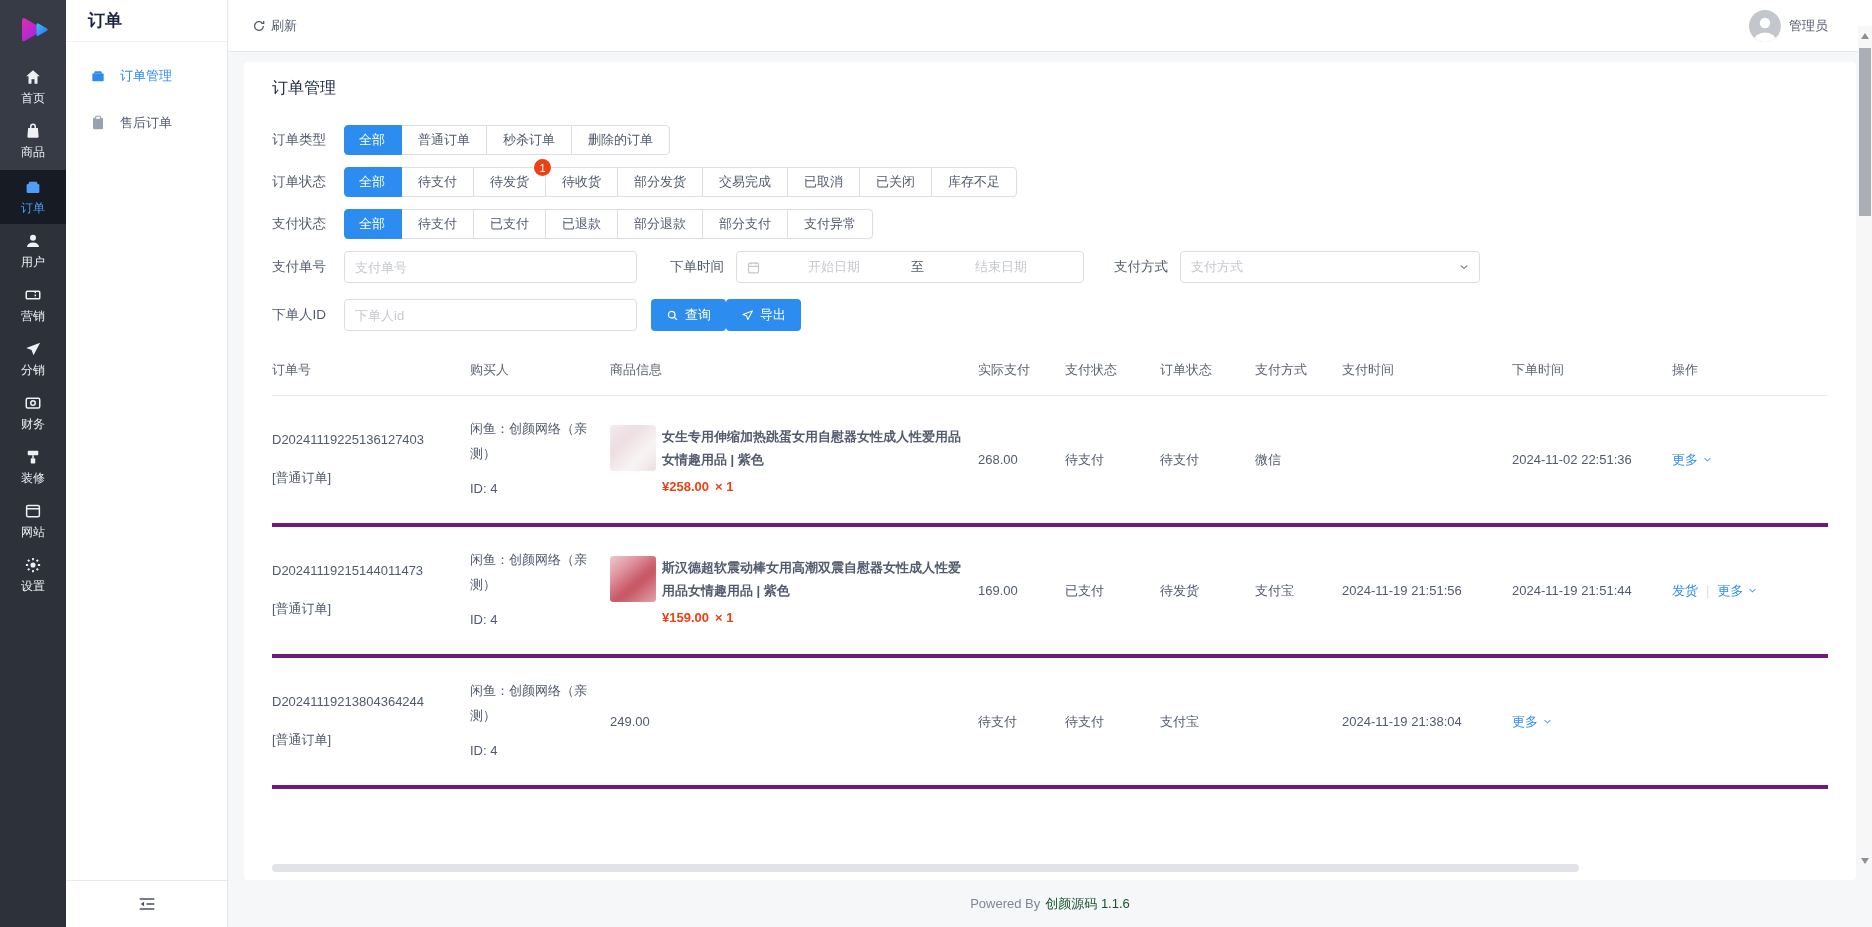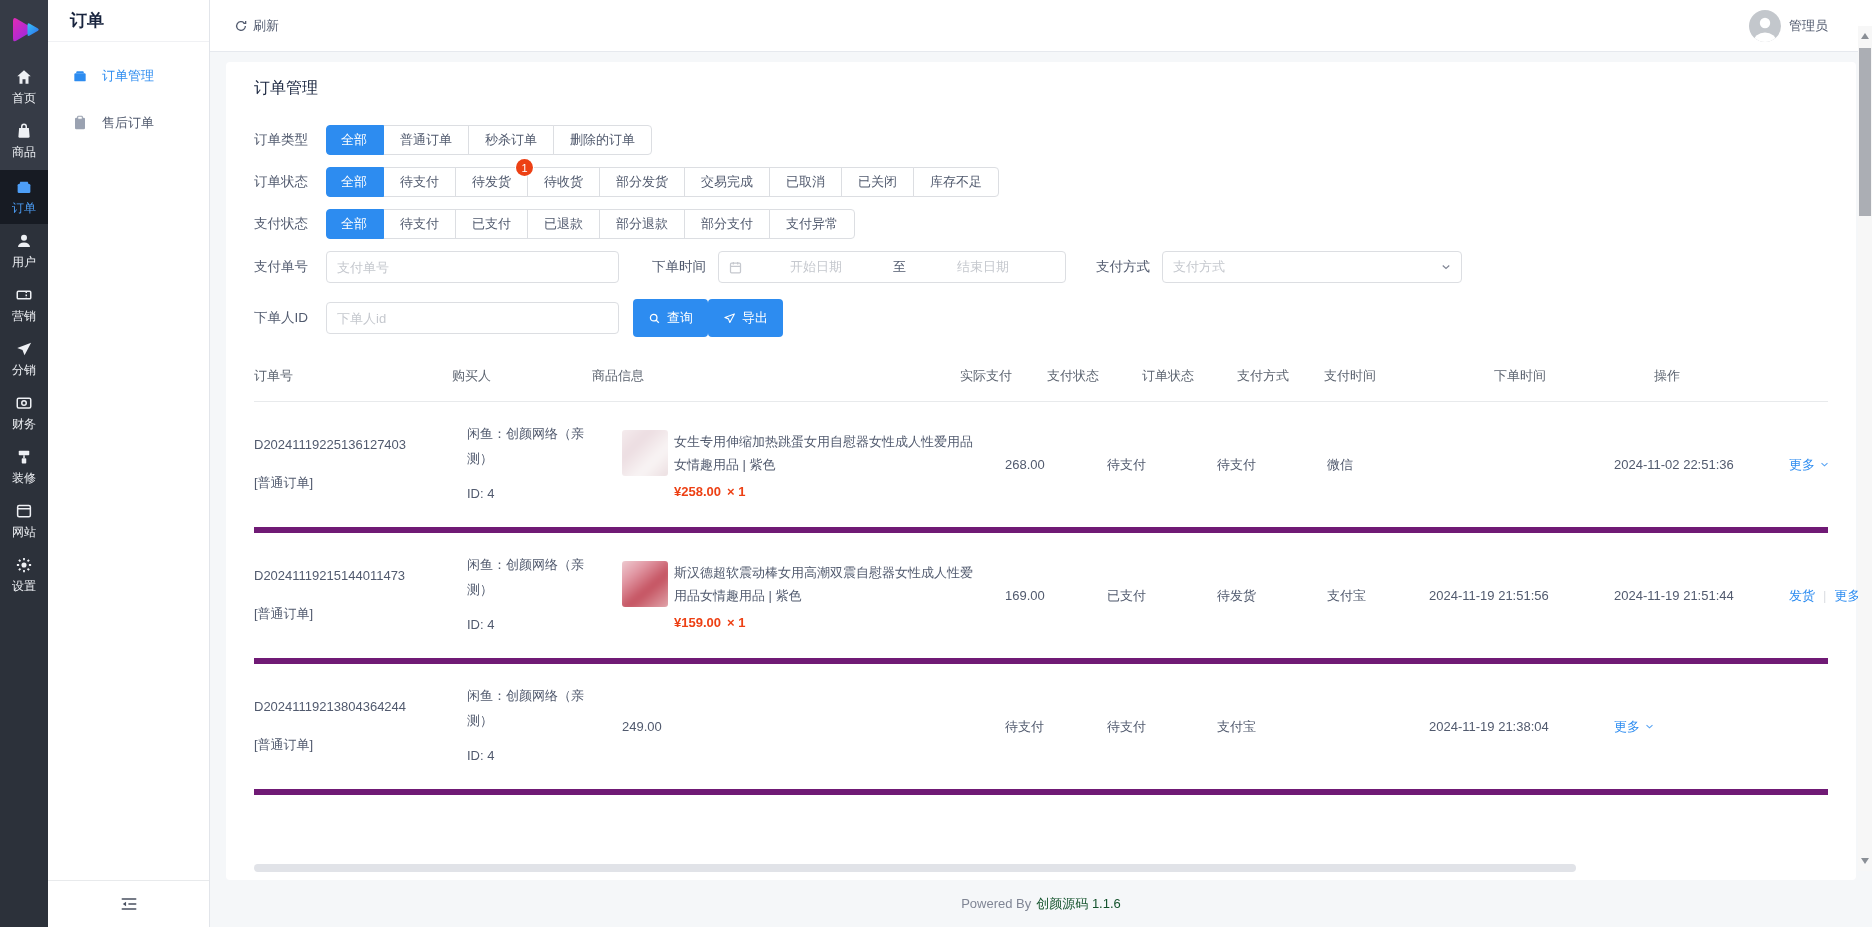--- a/index.html
+++ b/index.html
@@ -5,21 +5,21 @@
   * { margin:0; padding:0; box-sizing:border-box; }
   html,body { width:1872px; height:927px; overflow:hidden; }
   body {
     font-family:"Liberation Sans","DejaVu Sans",sans-serif;
     font-size:13px; color:#515a6e; background:#fff;
     display:flex;
   }
   svg { display:block; }
 
   
-  .sidebar { width:48px; background:#2c313a; color:#eef0f4; flex:none; display:flex; flex-direction:column; }
+  .sidebar { width:66px; background:#2c313a; color:#eef0f4; flex:none; display:flex; flex-direction:column; }
   .sidebar .top-group { background:#363b46; padding-bottom:2px; }
   .logo { height:60px; display:flex; align-items:center; justify-content:center; }
   .nav-item { height:54px; display:flex; flex-direction:column; align-items:center; justify-content:center; gap:4px; font-size:12px; cursor:pointer; }
   .nav-item .nicon { width:18px; height:18px; }
   .nav-item.active { background:#171b23; color:#4d9ef7; }
 
   
   .submenu { width:162px; background:#fff; border-right:1px solid #e2e5ea; flex:none; display:flex; flex-direction:column; }
   .submenu-title { height:42px; line-height:42px; padding-left:22px; font-size:17px; font-weight:bold; color:#17233d; border-bottom:1px solid #f0f1f4; }
   .submenu-list { padding-top:10px; }
@@ -61,43 +61,43 @@
             color:#515a6e; background:#fff; outline:none; font-family:inherit; }
   .tinput::placeholder { color:#c5c8ce; }
   .daterange { height:32px; width:348px; border:1px solid #dcdee2; border-radius:4px; background:#fff;
                display:flex; align-items:center; padding:0 9px; cursor:pointer; }
   .daterange .ph { flex:1; text-align:center; color:#c5c8ce; }
   .daterange .sep { color:#515a6e; padding:0 4px; }
   .selectbox { height:32px; width:300px; border:1px solid #dcdee2; border-radius:4px; background:#fff;
                display:flex; align-items:center; padding:0 9px 0 10px; cursor:pointer; }
   .selectbox .ph { color:#c5c8ce; }
   .selectbox .chev { margin-left:auto; color:#808695; }
-  .pbtn { height:38px; padding:0 15px; border:none; border-radius:4px; background:#2d8cf0; color:#fff; font-size:13px;
+  .pbtn { height:32px; padding:0 15px; border:none; border-radius:4px; background:#2d8cf0; color:#fff; font-size:13px;
           display:flex; align-items:center; gap:6px; cursor:pointer; font-family:inherit; }
   .pbtn.search { margin-left:14px; }
   .pbtn.export { }
 
   
   .tbl { margin-top:18px; }
   .tgrid { display:grid; grid-template-columns:198px 140px 368px 87px 95px 95px 87px 170px 160px auto; }
   .thead { padding:12px 0 16px; border-bottom:1px solid #e8eaec; color:#5c6470; }
   .thead > div { padding-right:12px; }
-  .trow { min-height:131px; border-bottom:6px solid #701a75; align-items:center;gap:15px; }
+  .trow { min-height:131px; border-bottom:4px solid #701a75; align-items:center; }
   .trow > div { padding-right:14px; }
   .cell-order div:first-child { margin-bottom:22px; }
   .cell-buyer { line-height:1.9; padding-right:20px; }
   .cell-buyer .bid { margin-top:10px; }
   .cell-prod { display:flex; gap:6px; align-items:flex-start; }
   .thumb { width:46px; height:46px; border-radius:3px; flex:none; overflow:hidden; position:relative; }
   .thumb::before { content:""; position:absolute; inset:-5px; filter:blur(3px); }
   .t1::before { background:linear-gradient(135deg,#f7f0f1 0%,#ecdde1 35%,#f9f5f5 65%,#e7d7da 100%); }
   .t2::before { background:linear-gradient(140deg,#f2dce0 0%,#e29aa6 30%,#c4515f 58%,#e8b9bd 100%); }
   .t3::before { background:linear-gradient(140deg,#e9c9cd 0%,#ce8f97 38%,#b97f7b 62%,#e2ccc5 100%); }
   .pinfo { min-width:0; }
-  .ptitle { line-height:1.8; color:#515a6e; }
+  .ptitle { line-height:1.8; color:#515a6e;font-weight:bold; }
   .pprice { margin-top:8px; color:#ed4014; font-weight:bold; }
   .pprice .qty { font-weight:bold; margin-left:6px; }
   .cell-actions { display:flex; align-items:center; gap:8px; white-space:nowrap; }
   .alink { color:#2d8cf0; text-decoration:none; display:inline-flex; align-items:center; gap:4px; cursor:pointer; }
   .adivider { color:#dcdee2; }
 
   
   .hscroll { position:absolute; left:28px; right:28px; bottom:8px; height:8px; }
   .hthumb { width:84%; height:8px; background:#e1e3e8; border-radius:4px; cursor:pointer; }
 

